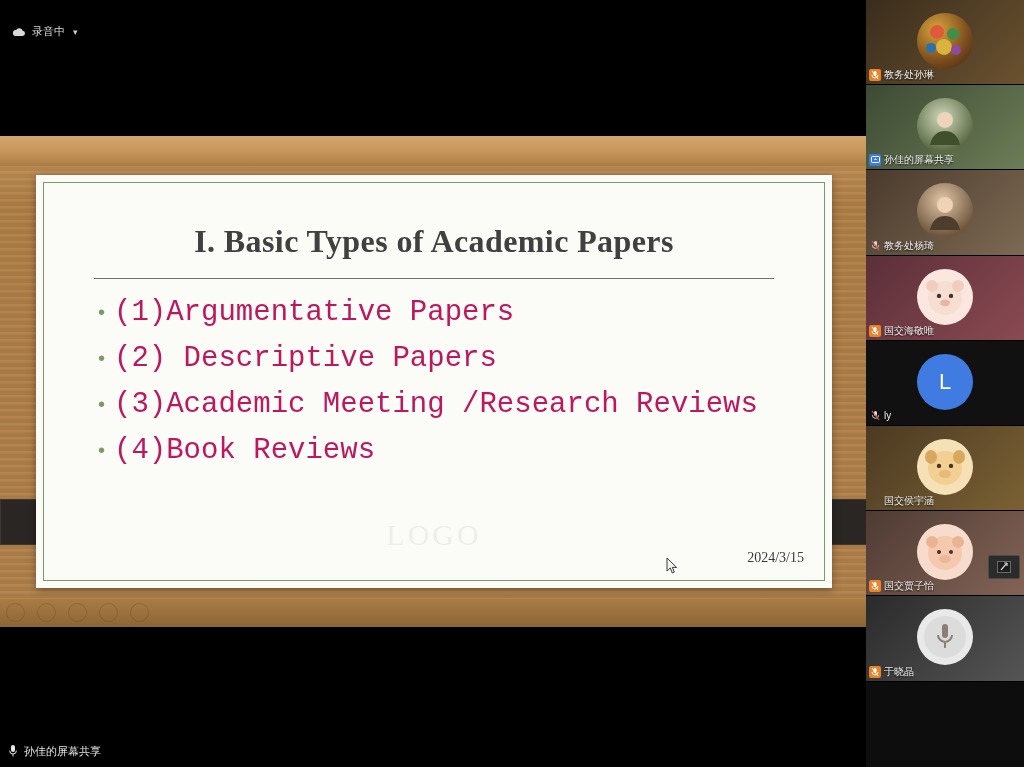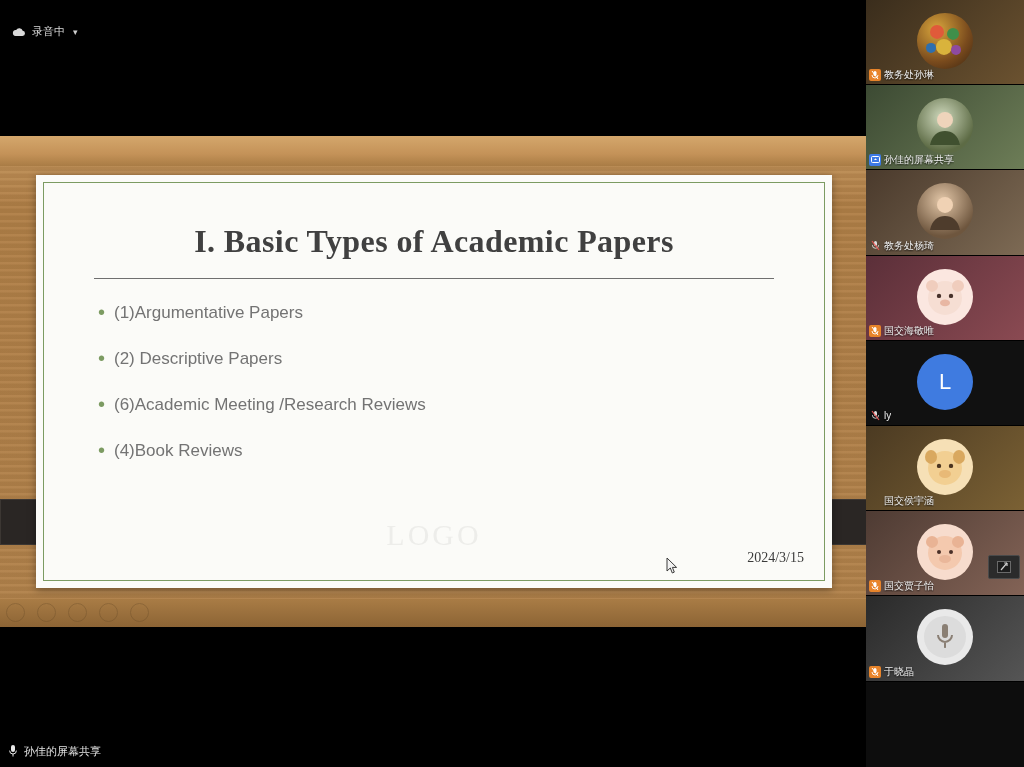--- a/index.html
+++ b/index.html
@@ -157,23 +157,23 @@
     margin-bottom: 14px;
   }
   .bullet-dot {
     color: #7c9b62;
     font-size: 20px;
     line-height: 30px;
     width: 16px;
     flex: 0 0 16px;
   }
   .bullet-text {
-    font-family: Liberation Sans, sans-serif;
-    font-size: 17px;
-    color: #737373;
+    font-family: Liberation Mono, monospace;
+    font-size: 29px;
+    color: #be185d;
     line-height: 32px;
   }
   #slide-date {
     position: absolute;
     right: 28px;
     bottom: 22px;
     font-family: "Liberation Serif", serif;
     font-size: 14px;
     color: #3b3b3b;
   }
@@ -348,21 +348,21 @@
           <div class="bullet-row">
             <span class="bullet-dot">•</span>
             <span class="bullet-text">(1)Argumentative  Papers</span>
           </div>
           <div class="bullet-row">
             <span class="bullet-dot">•</span>
             <span class="bullet-text">(2) Descriptive Papers</span>
           </div>
           <div class="bullet-row">
             <span class="bullet-dot">•</span>
-            <span class="bullet-text">(6)Academic Meeting /Research Reviews</span>
+            <span class="bullet-text">(3)Academic Meeting /Research Reviews</span>
           </div>
           <div class="bullet-row">
             <span class="bullet-dot">•</span>
             <span class="bullet-text">(4)Book Reviews</span>
           </div>
         </div>
 
         <div id="slide-watermark">LOGO</div>
         <div id="slide-date">2024/3/15</div>
       </div>

